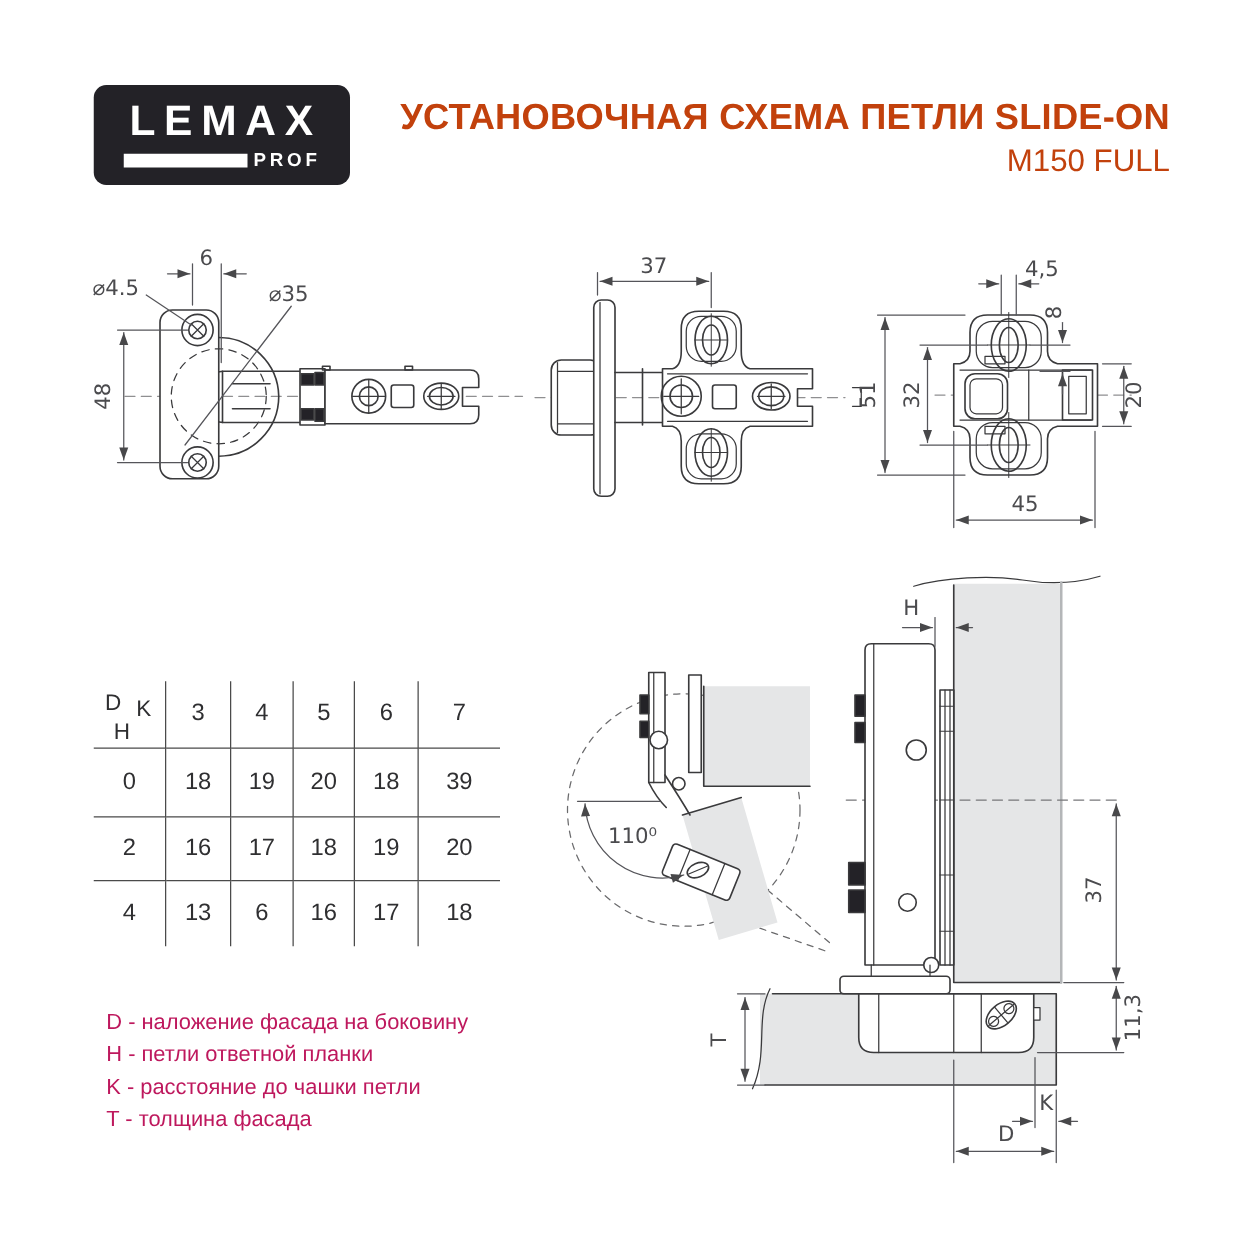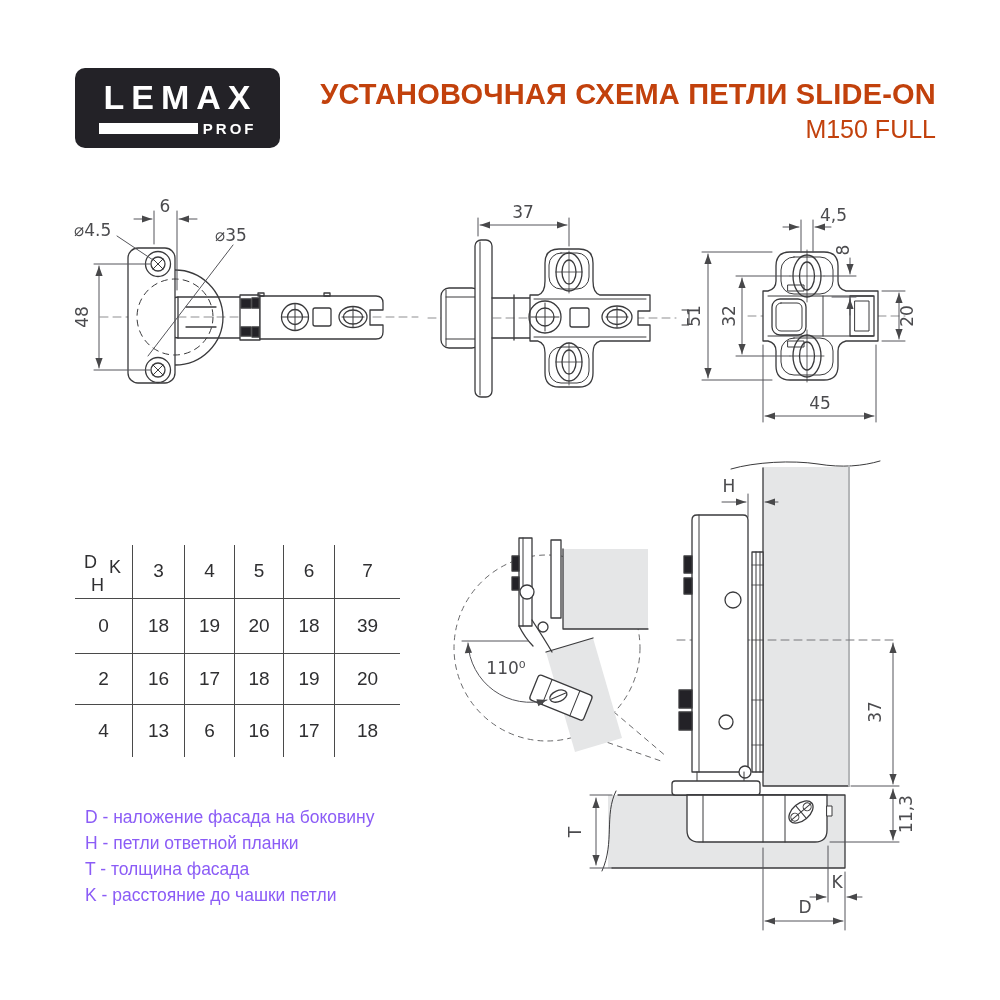--- a/index.html
+++ b/index.html
@@ -16,21 +16,21 @@
   .titleblock .t2{font-size:25px;font-weight:400;margin-top:4px;}
   
   .schema-table{position:absolute;left:75px;top:545px;border-collapse:collapse;border-style:hidden;
         color:#2f2f31;font-size:19px;text-align:center;}
   .schema-table td{border:1px solid #4a4a4a;padding:0;}
   .corner{position:relative;}
   .corner .cd{position:absolute;left:9px;top:7px;font-size:18px;}
   .corner .ck{position:absolute;left:34px;top:12px;font-size:18px;}
   .corner .ch{position:absolute;left:16px;top:30px;font-size:18px;}
   
-  .legend{position:absolute;left:85px;top:804px;color:#8b5cf6;font-size:17.5px;line-height:26px;}
+  .legend{position:absolute;left:85px;top:804px;color:#be185d;font-size:17.5px;line-height:26px;}
   svg{position:absolute;left:0;top:0;}
   svg text{font-family:"DejaVu Sans","Liberation Sans",sans-serif;font-size:17px;fill:#4b4b4e;stroke:none;}
 </style>
 </head>
 <body>
 
 <svg width="1000" height="1000" viewBox="0 0 1000 1000">
   <defs>
     <marker id="ah" viewBox="0 0 12 10" refX="11" refY="5" markerWidth="12" markerHeight="10" orient="auto-start-reverse">
       <path d="M1,1.4 L11,5 L1,8.6 Z" fill="#48484a"></path>
@@ -328,15 +328,15 @@
     <td>16</td>
     <td>17</td>
     <td>18</td>
   </tr>
 </tbody>
   </table>
 
 <div class="legend">
   <div>D - наложение фасада на боковину</div>
   <div>H - петли ответной планки</div>
+  <div>K - расстояние до чашки петли</div>
   <div>T - толщина фасада</div>
-  <div>K - расстояние до чашки петли</div>
 </div>
 
 </body></html>

